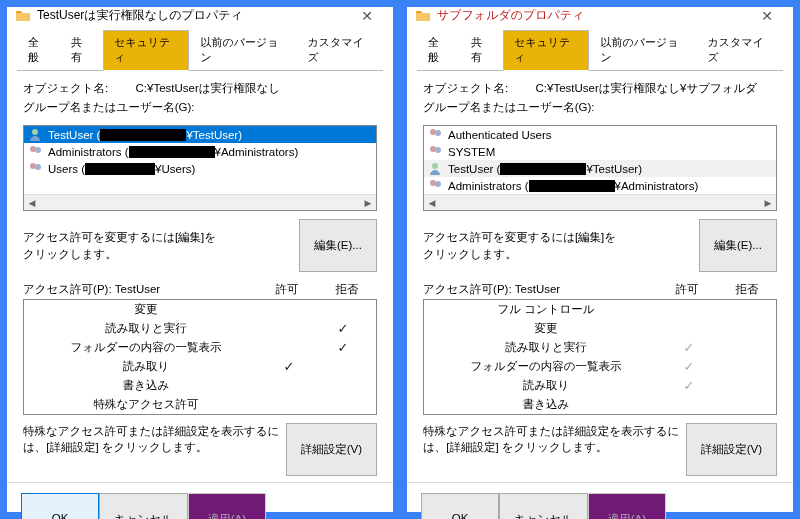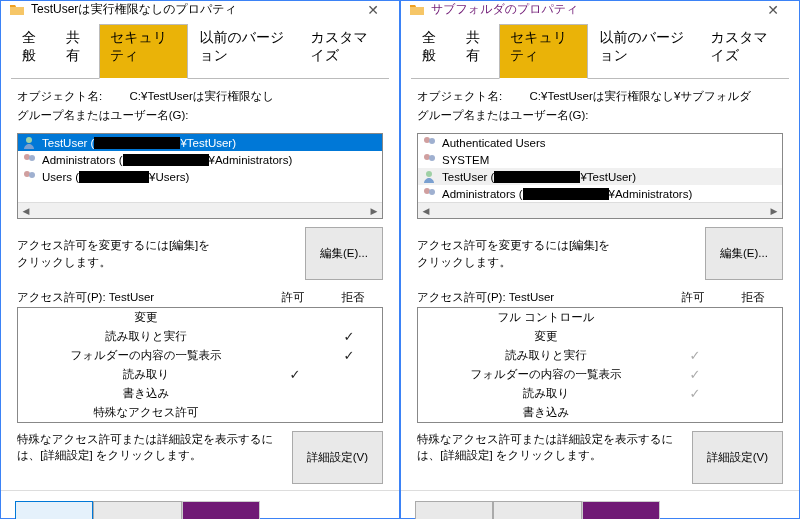--- a/index.html
+++ b/index.html
@@ -1,23 +1,23 @@
 <!DOCTYPE html>
 <html><head>
 <meta charset="utf-8">
 <style>
   * { box-sizing: border-box; font-family: "Yu Gothic UI", "Meiryo", sans-serif; }
   body { margin: 0; width: 800px; height: 519px; display: flex; background: #fff; font-size: 11px; color: #000; }
-  .dialog { width: 452px; height: 519px; border: 1px solid #3b82f6; display: flex; flex-direction: column; background: #fff; }
+  .dialog { width: 452px; height: 519px; border: 7px solid #3b82f6; display: flex; flex-direction: column; background: #fff; }
   .titlebar { display: flex; align-items: center; height: 30px; padding: 0 6px 0 8px; }
   .titlebar .folder-icon { width: 16px; height: 16px; margin-right: 6px; }
   .titlebar .title { flex: 1; font-size: 12px; }
   .titlebar .close { width: 40px; text-align: center; font-size: 14px; color: #555; }
   .tabs { display: flex; padding: 6px 10px 0 10px; }
-  .tab { padding: 4px 10px 13px; border: 1px solid transparent; font-size: 14px; cursor: default; }
+  .tab { padding: 4px 10px 5px; border: 1px solid transparent; font-size: 11px; cursor: default; }
   .tab.active { border: 1px solid #bbb; border-bottom: 1px solid #fff; background: #eab308; position: relative; z-index: 2; }
   .tab-underline { border-top: 1px solid #bbb; margin: -1px 10px 0 10px; }
   .content { padding: 10px 16px 6px 16px; flex: 1; display: flex; flex-direction: column; font-size: 11.5px; }
   .row { margin-bottom: 4px; }
   .obj-name { display: inline-block; margin-left: 24px; }
   .listbox { border: 1px solid #888; height: 86px; margin-top: 6px; overflow: hidden; display: flex; flex-direction: column; }
   .listbox-inner { flex: 1; overflow: hidden; }
   .list-item { display: flex; align-items: center; height: 17px; padding: 0 4px; white-space: nowrap; }
   .list-item.selected { background: #0078d7; color: #fff; }
   .list-item.subselected { background: #f0f0f0; }
@@ -36,21 +36,21 @@
   .perm-list { border: 1px solid #888; margin-top: 2px; height: 116px; overflow: hidden; }
   .perm-row { display: flex; align-items: center; height: 19px; padding: 0 6px; }
   .perm-name { flex: 1; text-align: center; }
   .perm-allow, .perm-deny { width: 54px; text-align: center; font-size: 13px; color: #222; }
   .perm-allow.gray, .perm-deny.gray { color: #aaa; }
   .adv-row { display: flex; margin-top: 8px; align-items: flex-start; }
   .adv-text { flex: 1; line-height: 1.4; }
   .bottom-bar { border-top: 1px solid #ddd; padding: 10px 14px; display: flex; justify-content: flex-start; gap: 0; }
   .btn.primary { border: 1px solid #0078d7; background:#e5f1fb; }
   .btn.disabled { color: #aaa; border-color: #ccc; background: #701a75; }
-  .greytitle { color: #701a75; }
+  .greytitle { color: #b91c1c; }
 </style>
 </head>
 <body>
 
 <div class="dialog">
   <div class="titlebar">
     <span class="folder-icon">
       <svg width="16" height="16" viewBox="0 0 16 16">
           <path fill="#f6c667" d="M1 3h5l1 2h8v8H1z"></path>
           <path fill="#f0a020" d="M1 3h5l1 2H1z"></path>

